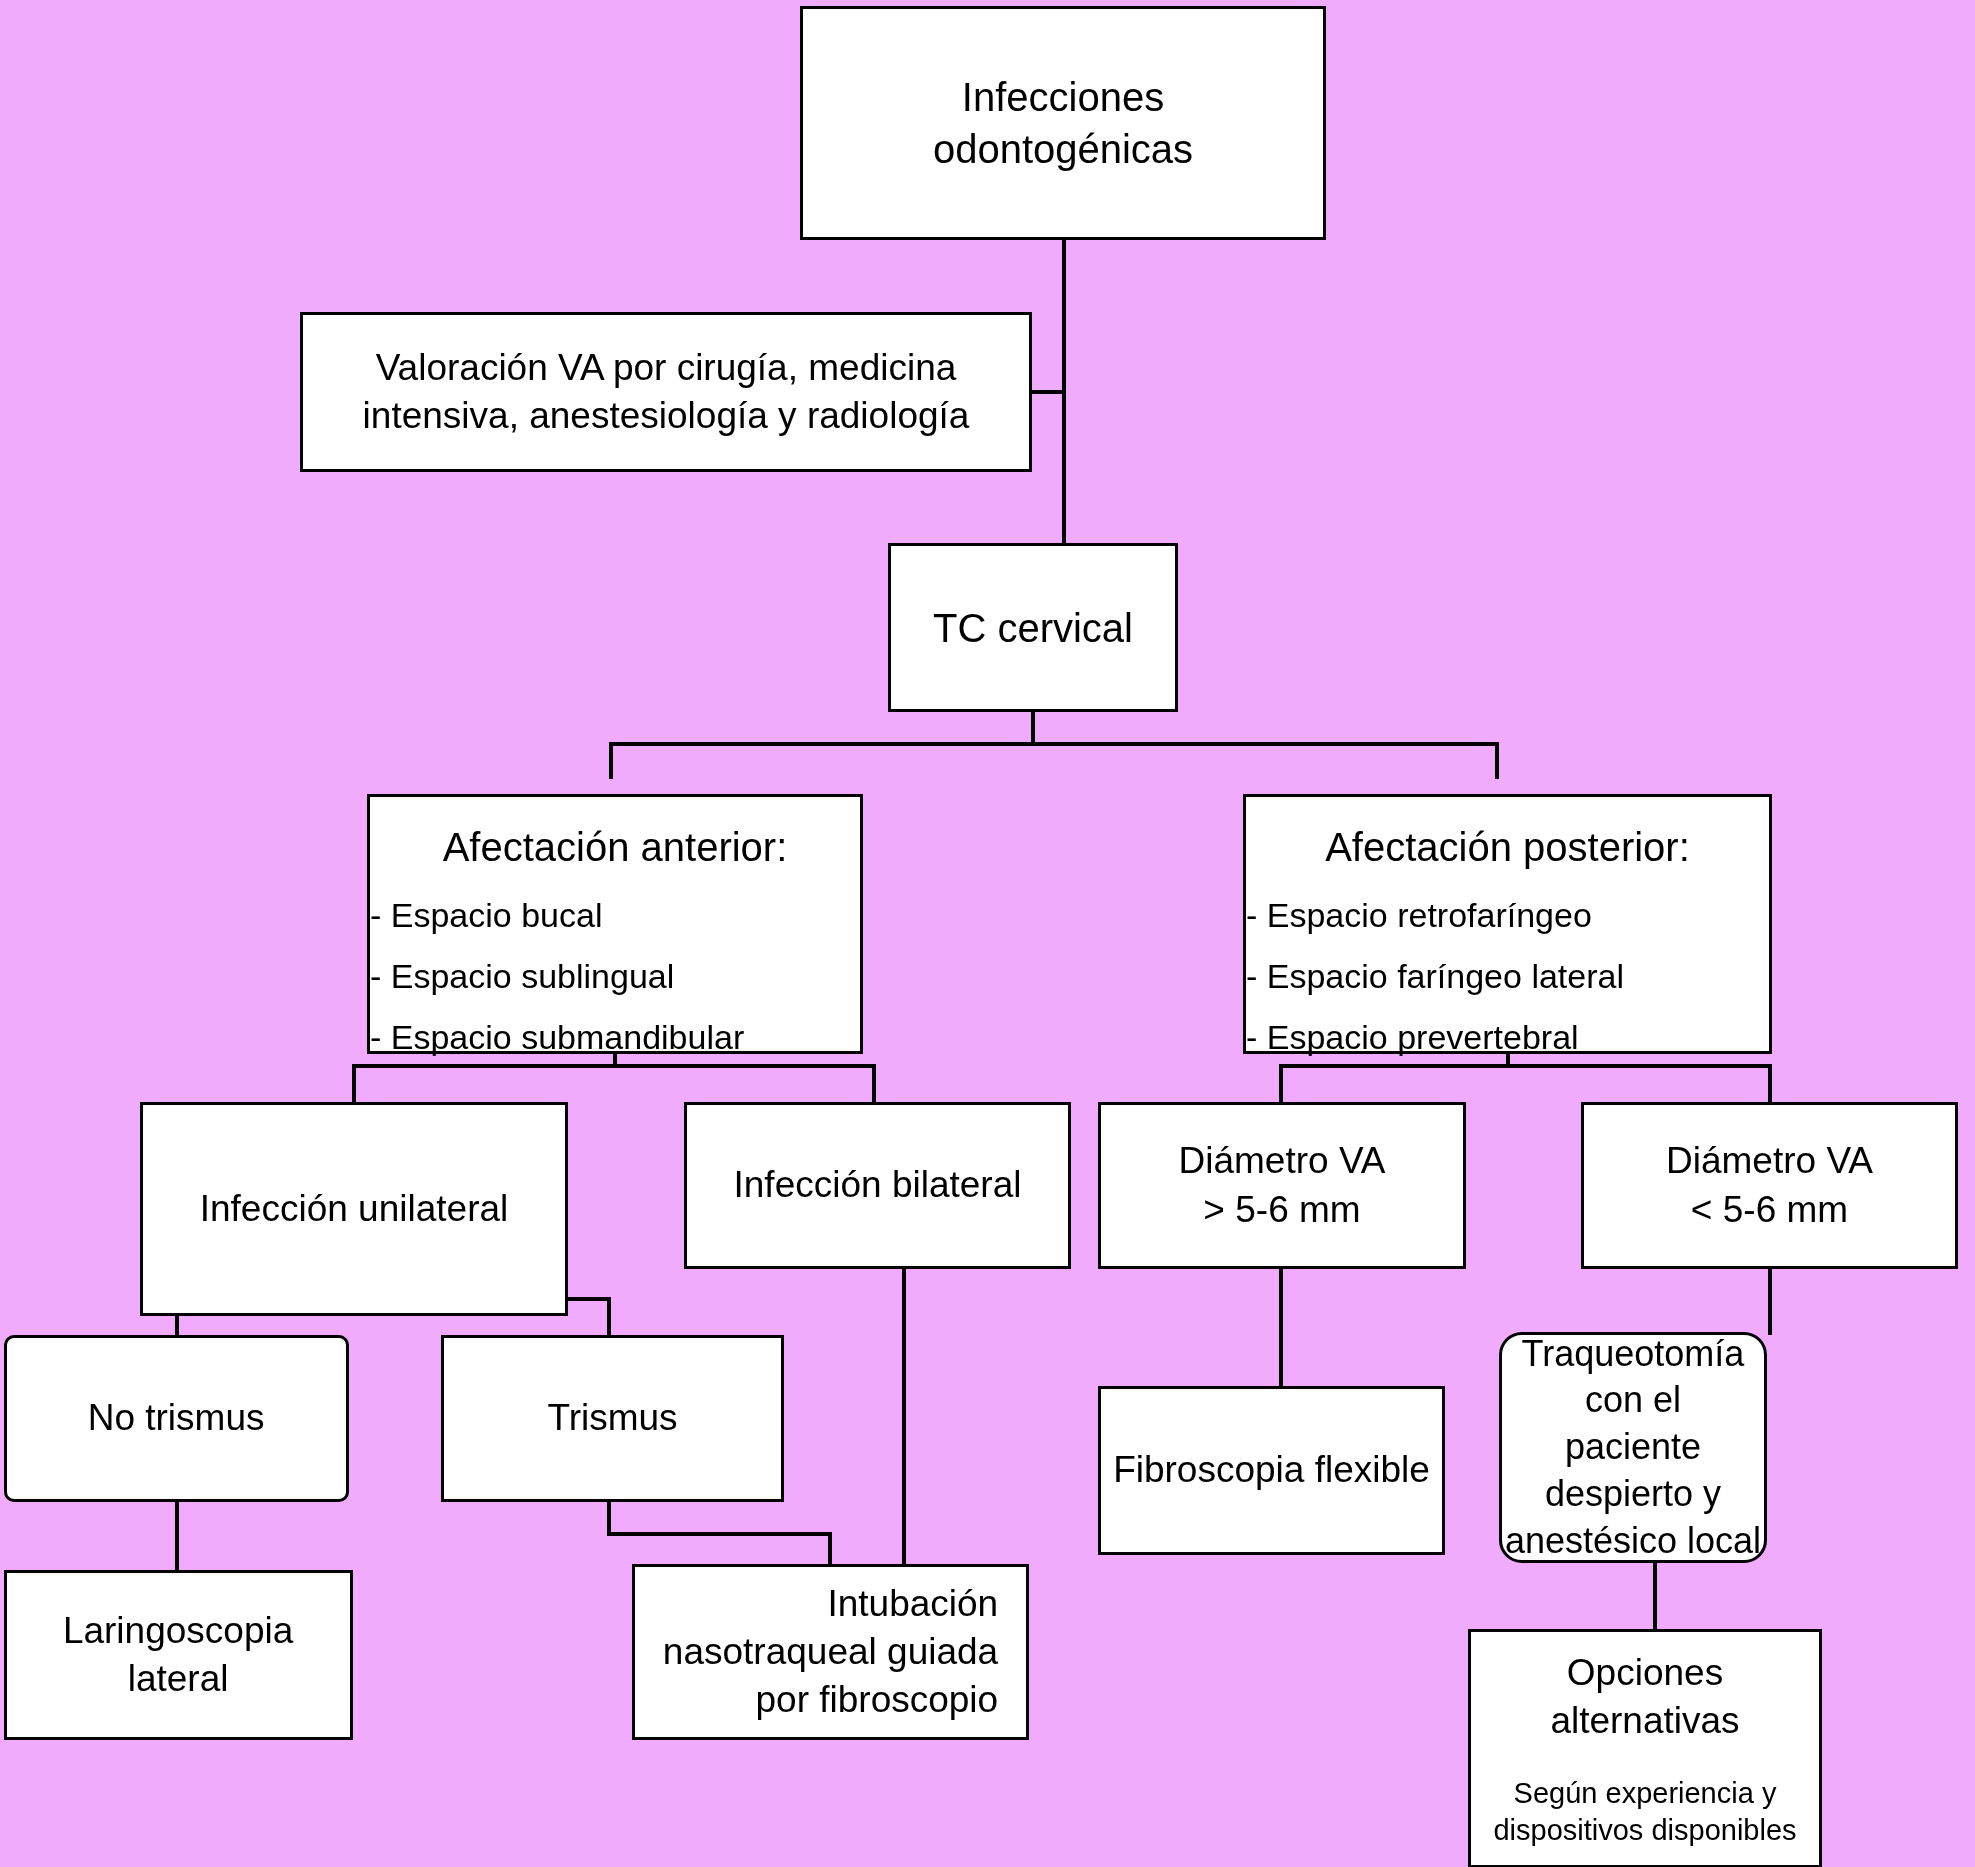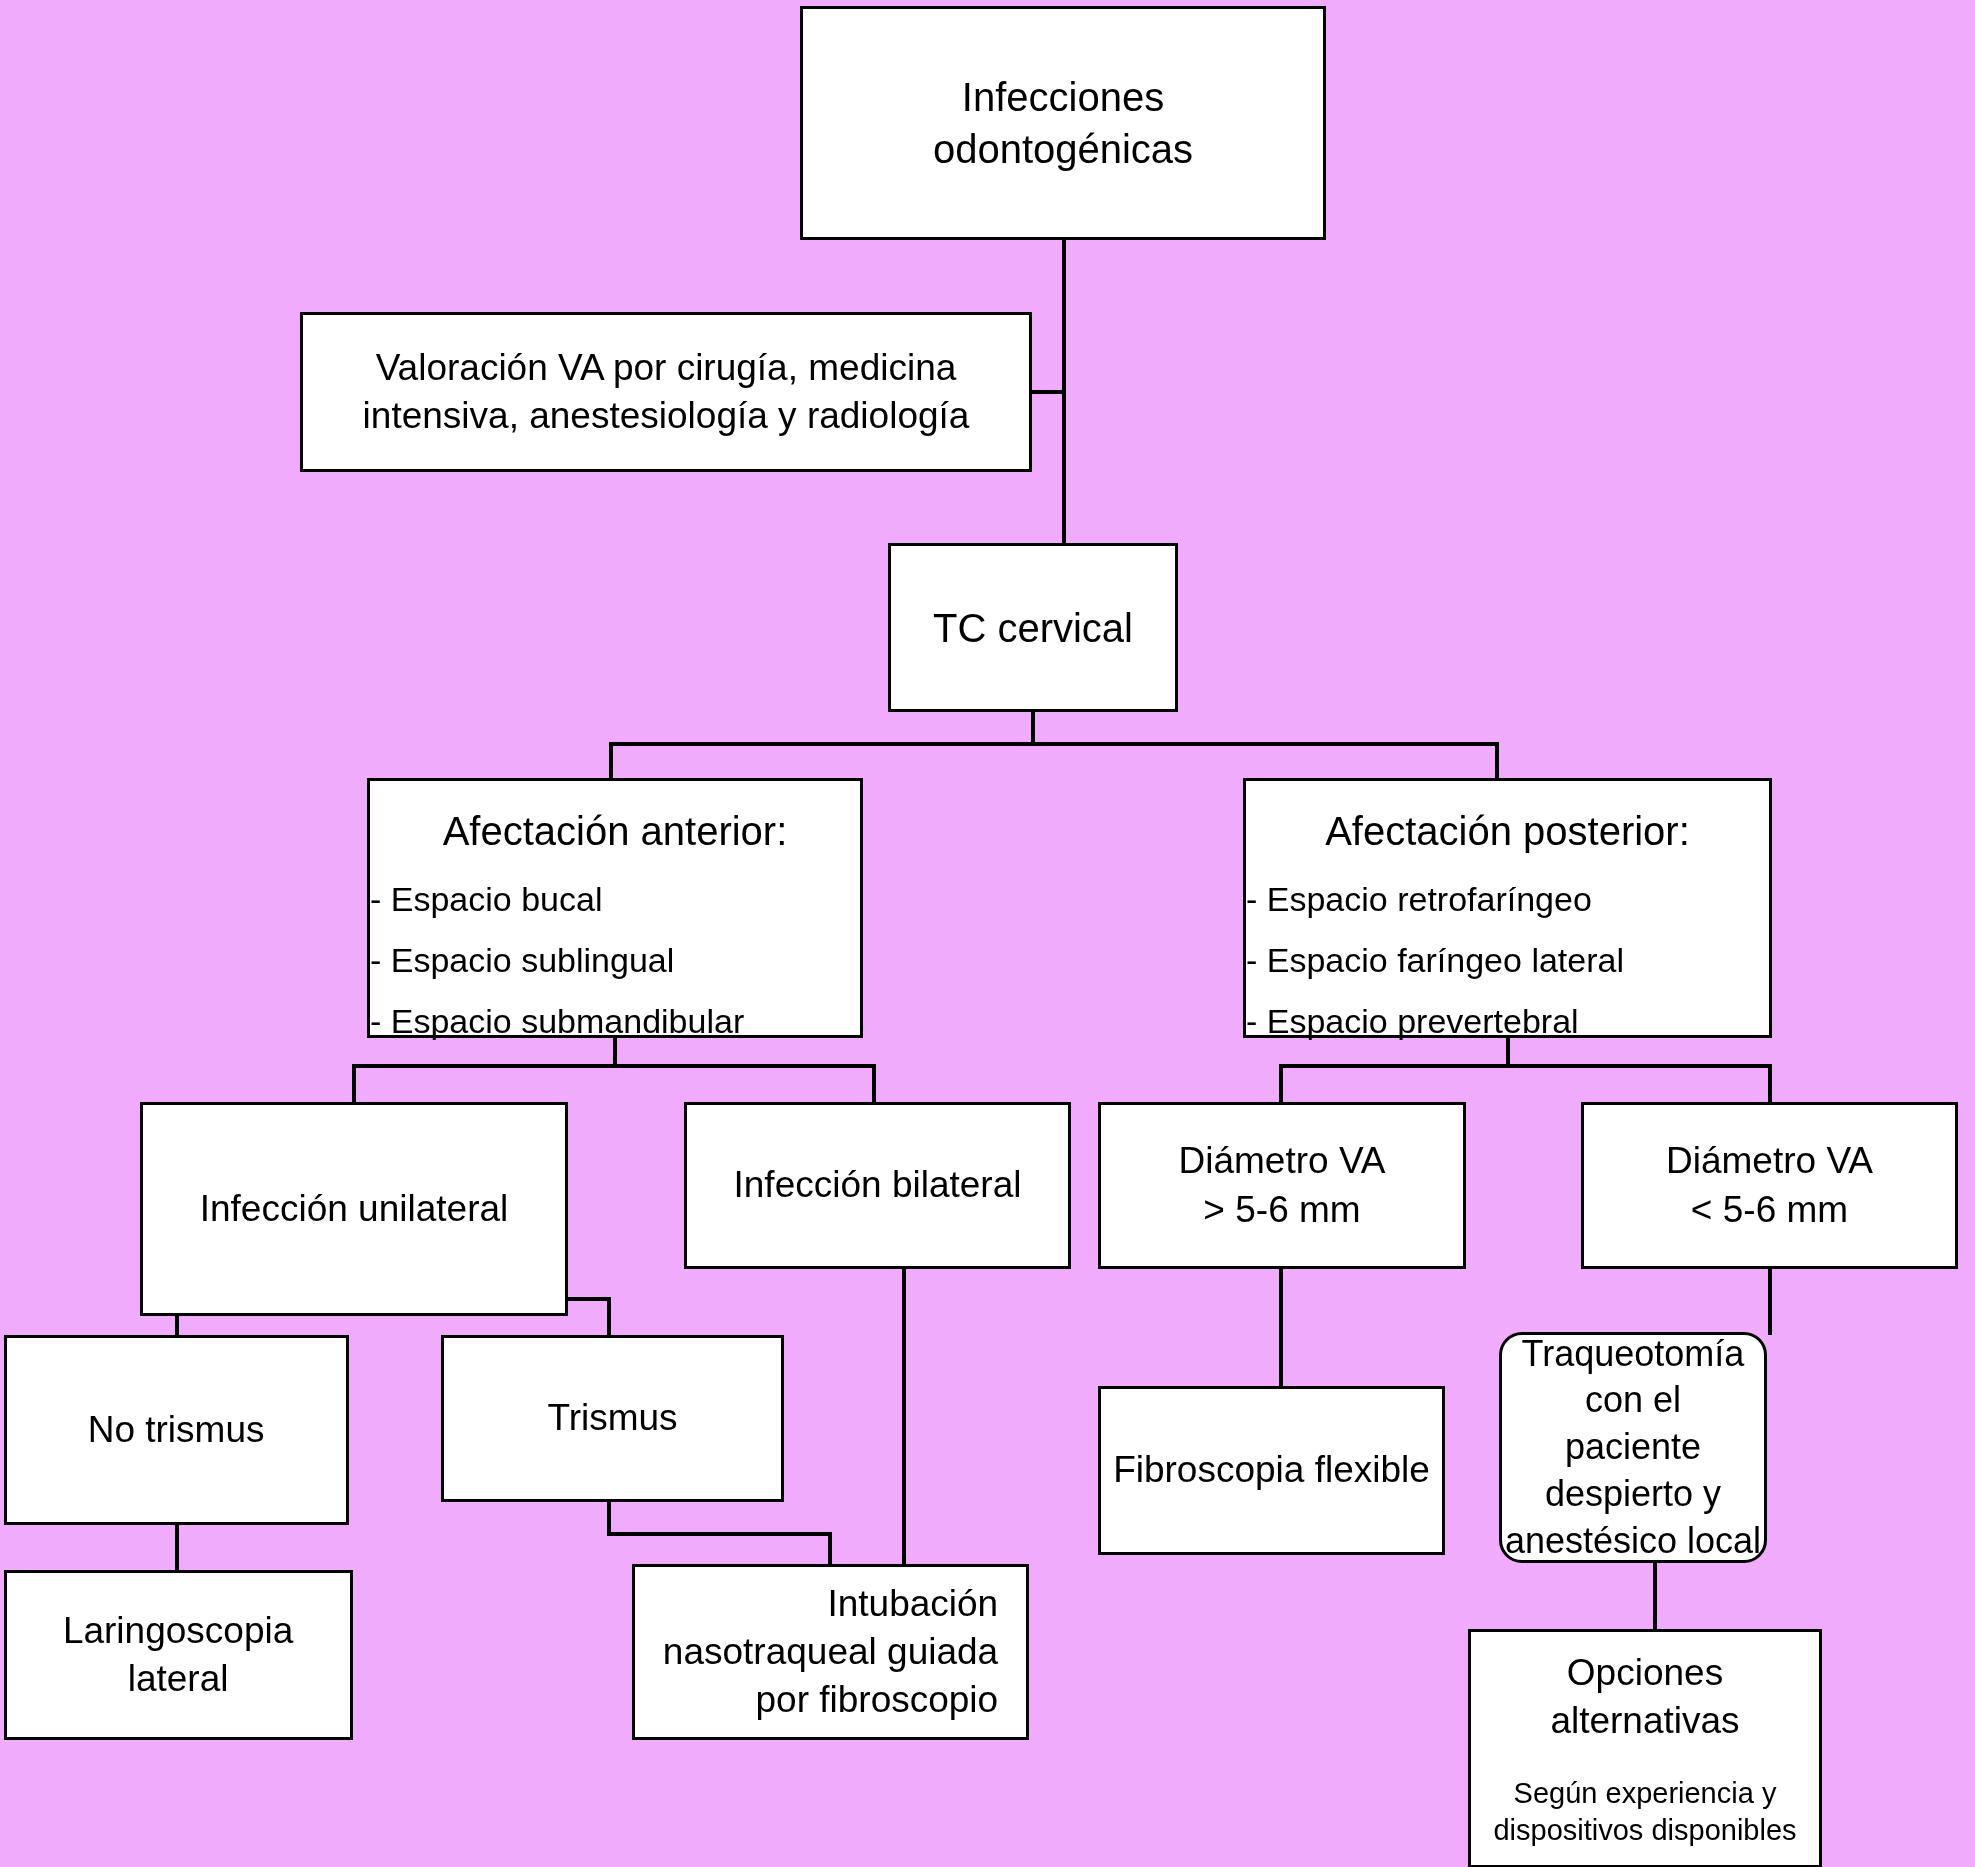--- a/index.html
+++ b/index.html
@@ -31,20 +31,21 @@
     line-height: 1.30;
     z-index: 5;
   }
   .node .title {
     white-space: pre-line;
   }
   .node.listbox {
     justify-content: flex-start;
     align-items: center;
     padding-top: 24.4px;
+    margin-top: 16px;
   }
   .node.listbox .title {
     font-size: 40px;
     margin-bottom: 24.4px;
   }
   .node .bullets {
     display: flex;
     flex-direction: column;
     align-items: flex-start;
     width: 100%;
@@ -162,21 +163,21 @@
   <div class="node" style="left:1098px; top:1102px; width:368px; height:167px;">
     <div class="title fs52">Diámetro VA
 &gt; 5-6 mm</div>
   </div>
 
   <div class="node" style="left:1581px; top:1102px; width:377px; height:167px;">
     <div class="title fs52">Diámetro VA
 &lt; 5-6 mm</div>
   </div>
 
-  <div class="node" style="left:3.6px; top:1335px; width:345px; height:190px;">
+  <div class="node" style="left:3.6px; top:1335px; width:345px; height:167px;border-radius:10px;">
     <div class="title fs52">No trismus</div>
   </div>
 
   <div class="node" style="left:441px; top:1335px; width:343px; height:167px;">
     <div class="title fs52">Trismus</div>
   </div>
 
   <div class="node" style="left:1098px; top:1386px; width:347px; height:169px;">
     <div class="title fs52">Fibroscopia flexible</div>
   </div>

